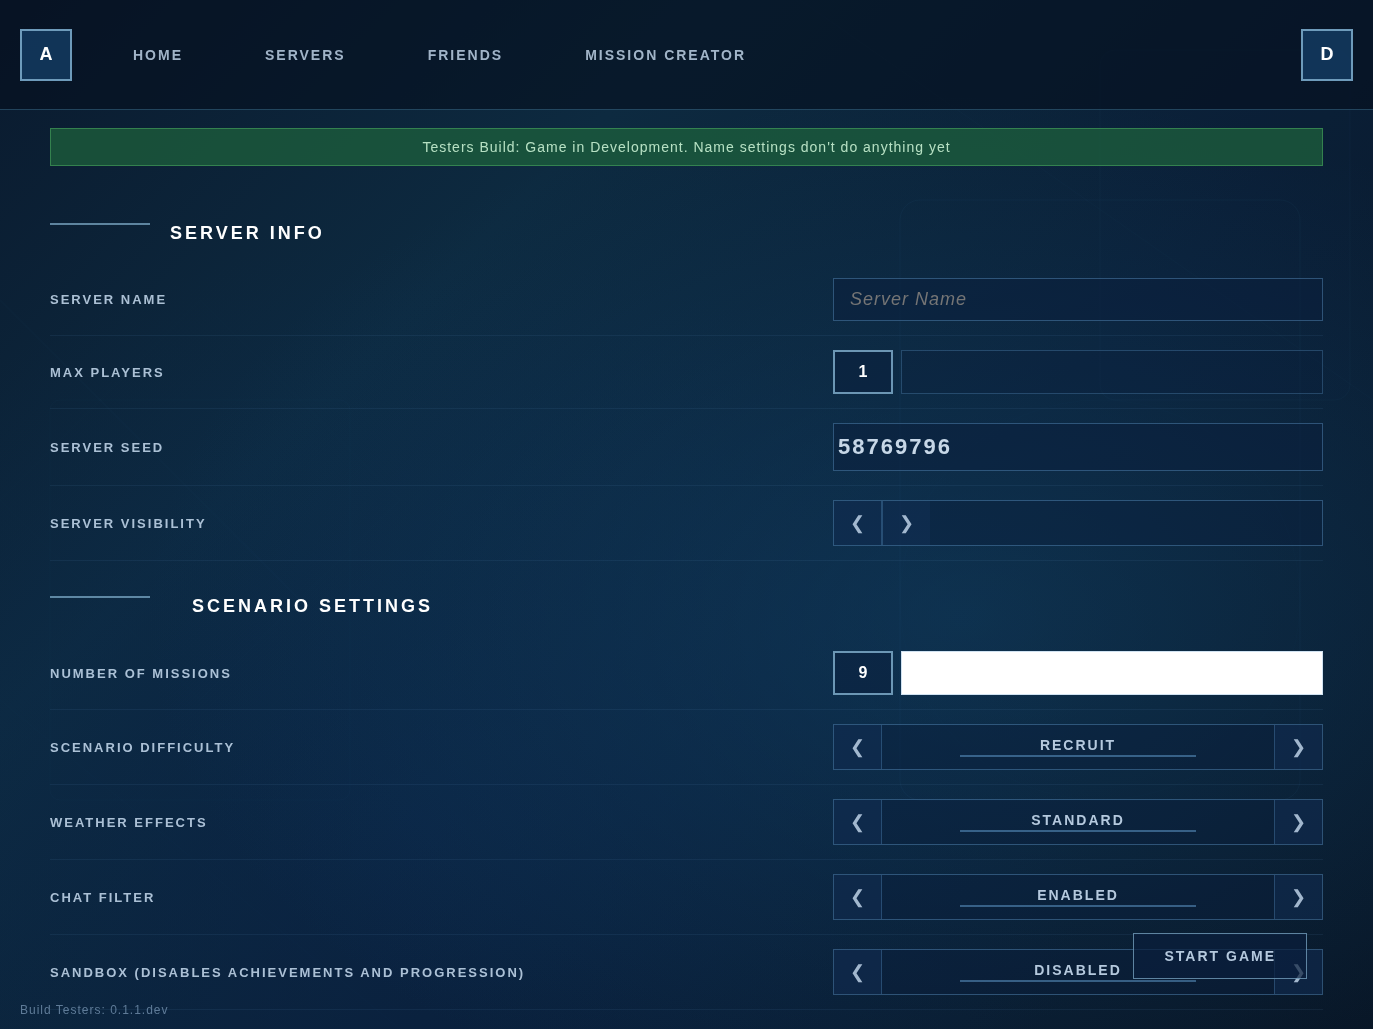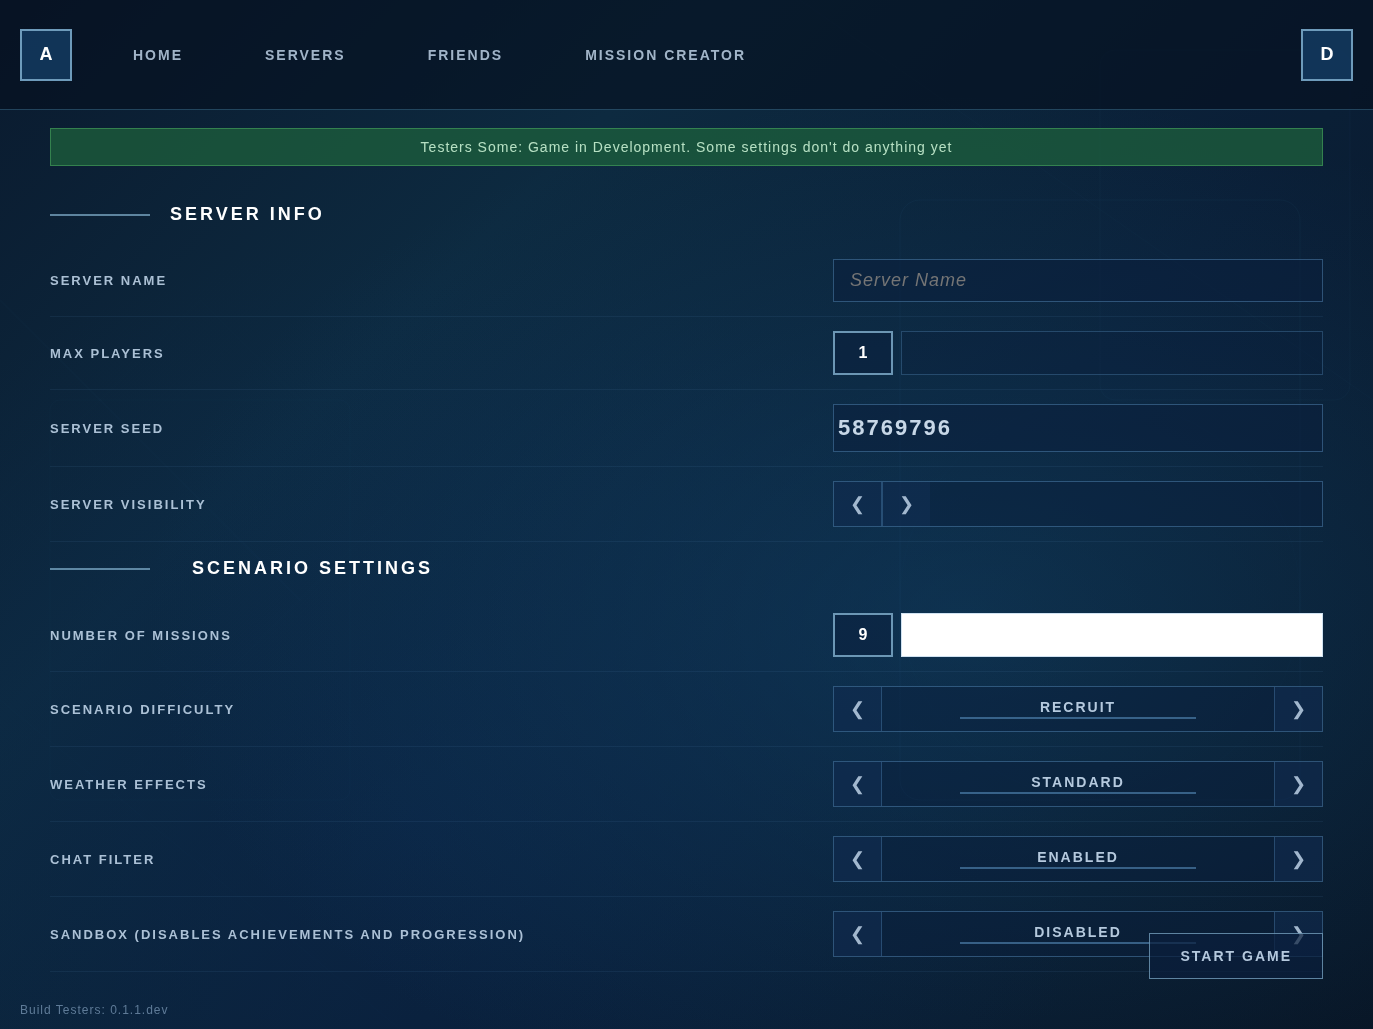--- a/index.html
+++ b/index.html
@@ -139,20 +139,21 @@
       height: 2px;
       background: rgba(150, 200, 230, 0.6);
     }
 
     .section-title {
       color: white;
       font-size: 18px;
       font-weight: bold;
       letter-spacing: 3px;
       text-transform: uppercase;
+      margin-top: 19px;
     }
 
     
     .settings-row {
       display: flex;
       align-items: center;
       padding: 14px 0;
       border-bottom: 1px solid rgba(100, 150, 200, 0.1);
     }
 
@@ -287,21 +288,21 @@
       flex: 1;
       height: 44px;
       background: white;
       border: 1px solid rgba(100, 160, 210, 0.3);
     }
 
     
     .bottom-bar {
       position: absolute;
       bottom: 50px;
-      right: 50px;
+      right: 66px;
     }
 
     .start-game-btn {
       background: rgba(10, 30, 60, 0.7);
       border: 1px solid rgba(150, 200, 230, 0.6);
       color: rgba(200, 220, 240, 0.9);
       font-size: 14px;
       letter-spacing: 2px;
       font-weight: 600;
       padding: 14px 30px;
@@ -367,21 +368,21 @@
         <span>MISSION CREATOR</span>
       </div>
     </div>
 
     <div class="nav-avatar-right">
       <span>D</span>
     </div>
   </nav>
 
   <div class="banner">
-    <span>Testers Some: Game in Development. Some settings don't do anything yet</span>
+    <span>Testers Build: Game in Development. Name settings don't do anything yet</span>
   </div>
 
   <div class="main-content">
 
     <div class="section-header">
       <div class="section-line"></div>
       <div class="section-title">SERVER INFO</div>
     </div>
 
     <div class="settings-row">

